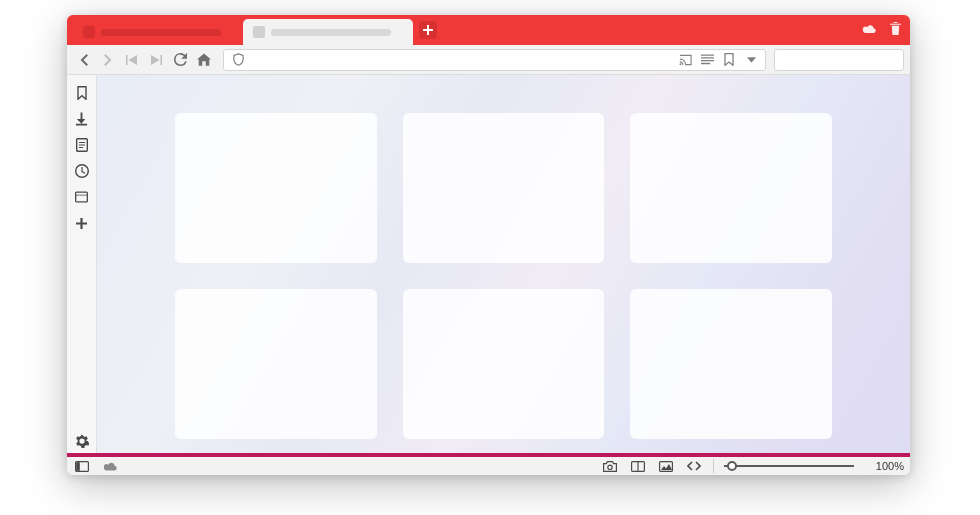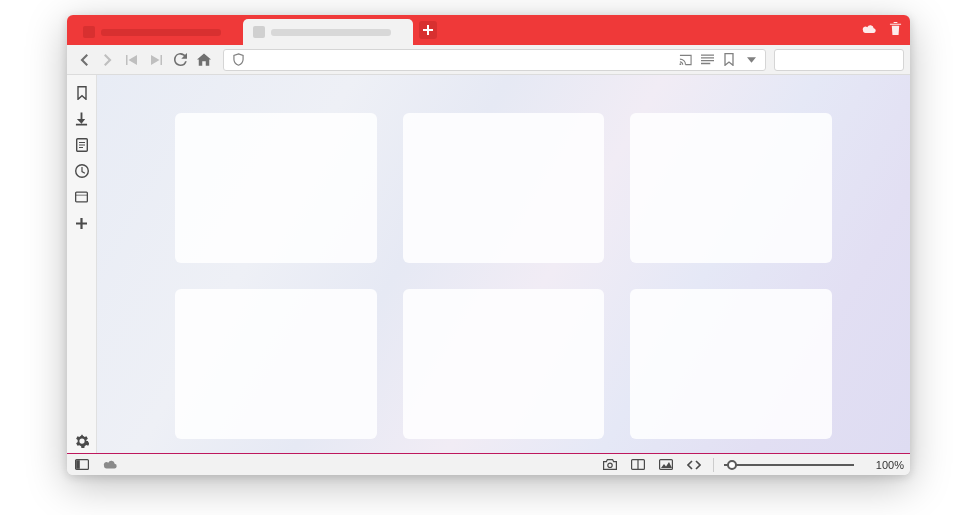--- a/index.html
+++ b/index.html
@@ -129,21 +129,21 @@
   .tile {
     background: rgba(255,255,255,0.85);
     border-radius:6px;
     cursor:pointer;
   }
 
   
   .statusbar {
     height:22px;
     background:#f2f2f2;
-    border-top:1px solid #be185d;
+    border-top:4px solid #be185d;
     display:flex;
     align-items:center;
     padding:0 6px;
     gap:10px;
     font-size:11px;
     color:#333;
   }
   .sbtn { width:18px; height:18px; display:flex; align-items:center; justify-content:center; cursor:pointer; border-radius:3px; }
   .sbtn svg { fill:#4a4a4a; }
   .statusbar .spacer { flex:1; }

